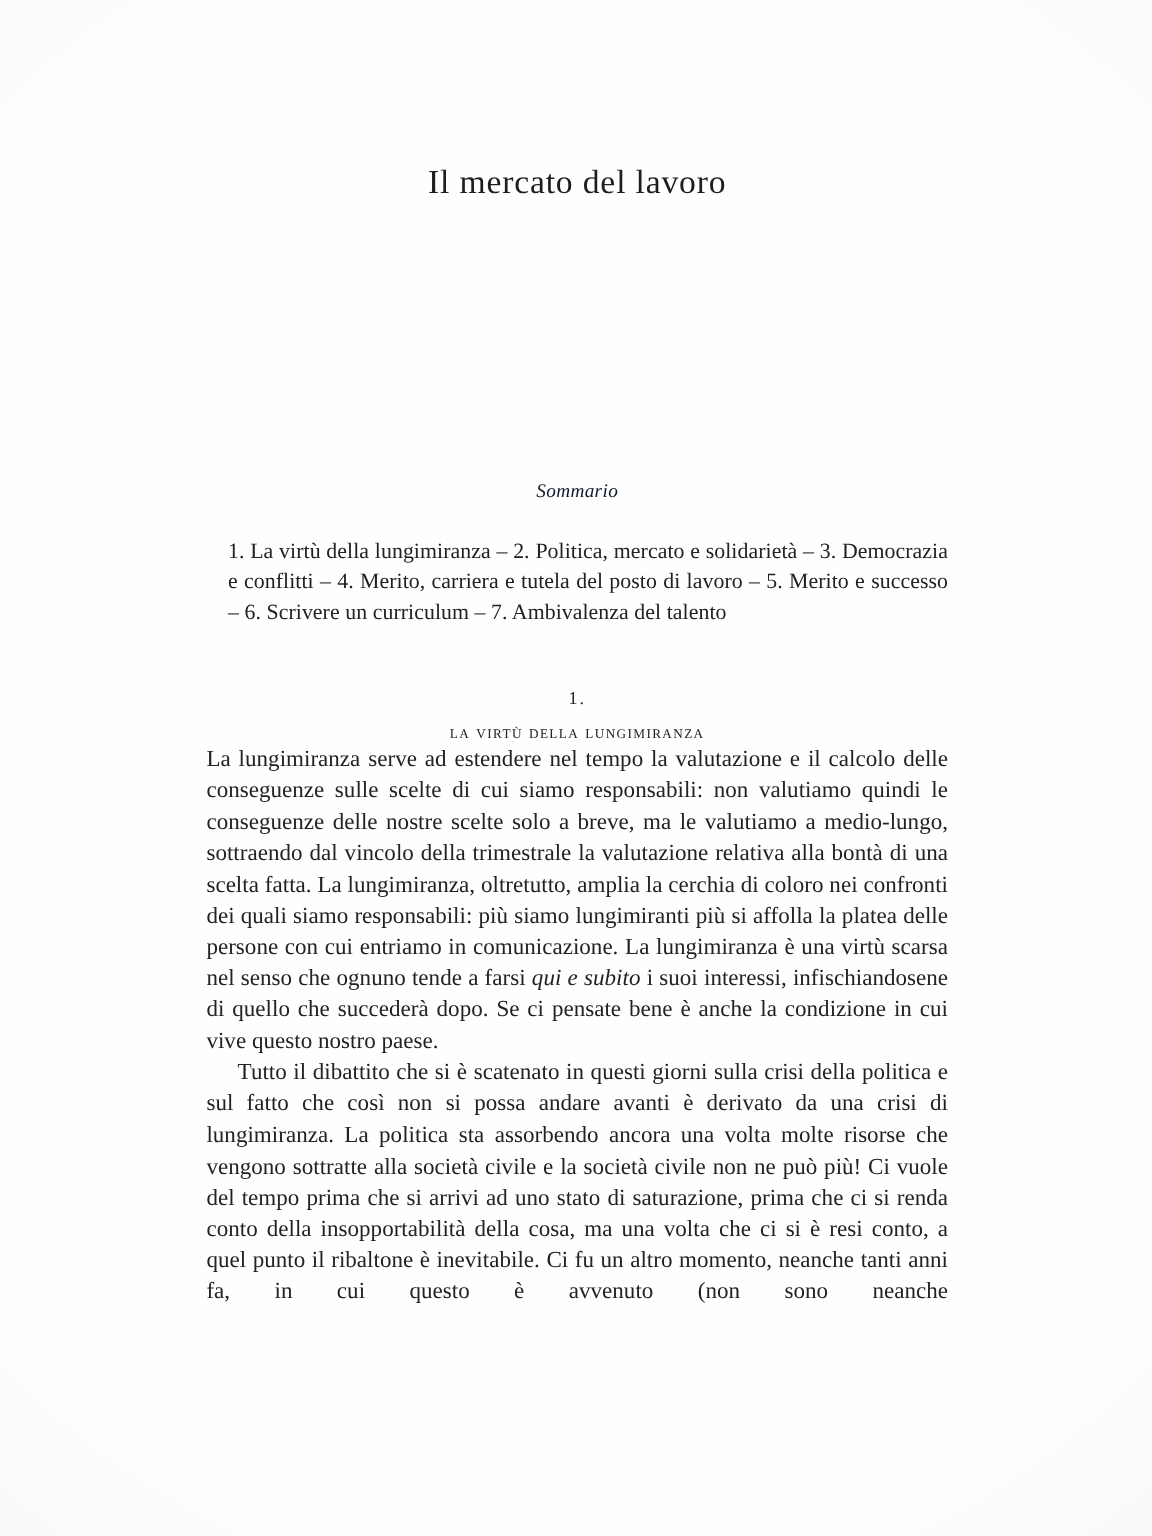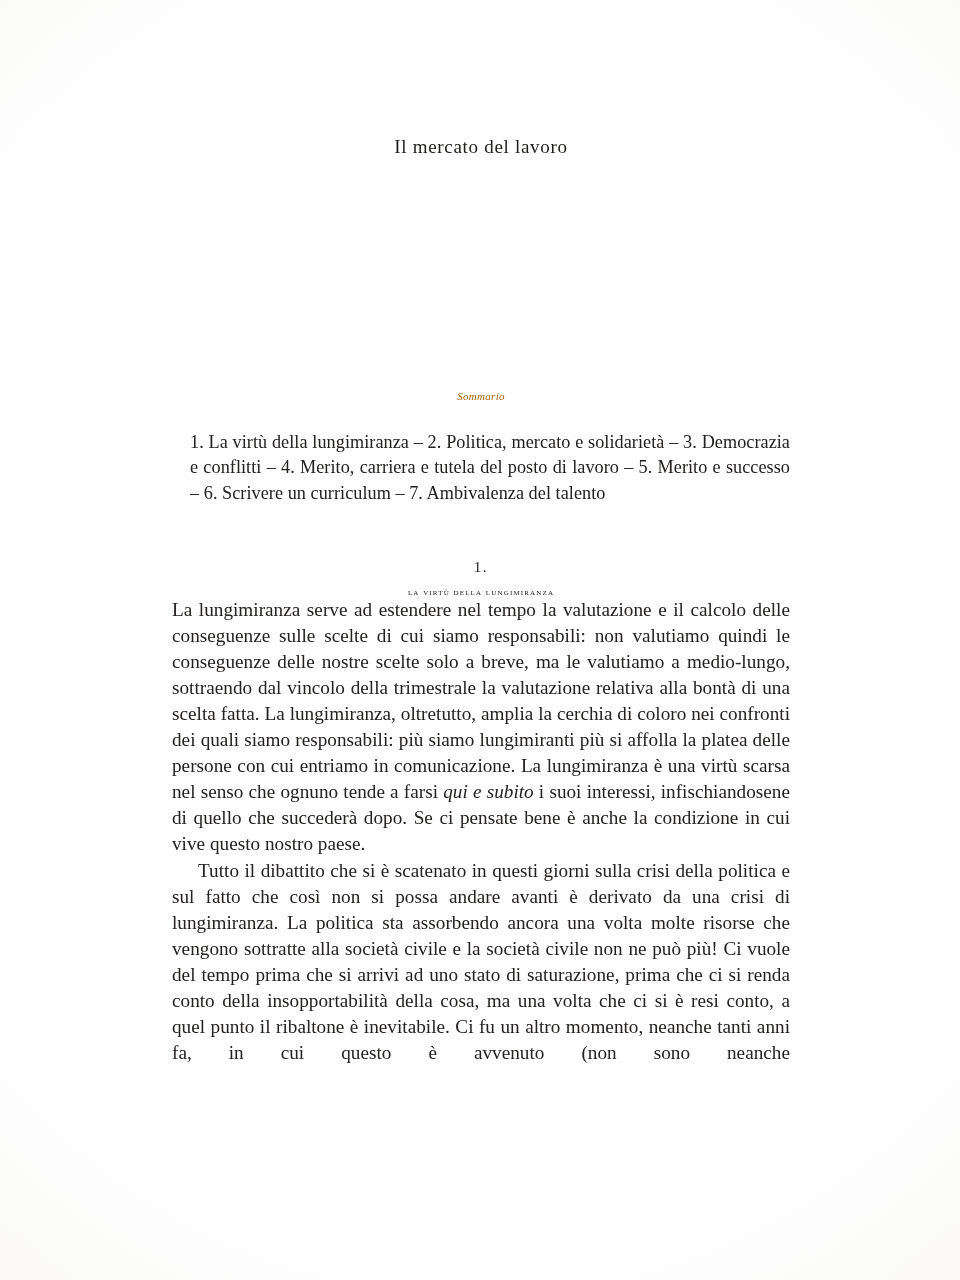--- a/index.html
+++ b/index.html
@@ -37,38 +37,38 @@
   .content {
     position: absolute;
     left: 172px;
     top: 0;
     width: 618px;
   }
 
   
   .chapter-title {
     text-align: center;
-    font-size: 19px;
+    font-size: 28px;
     line-height: 1.2;
     letter-spacing: 0.7px;
     color: #201e1c;
     margin-top: 136px;
     font-weight: 400;
   }
 
   
   .summary-block {
     margin-top: 231px;
   }
   .summary-heading {
     text-align: center;
     font-style: italic;
-    font-size: 11px;
+    font-size: 16px;
     letter-spacing: 0.3px;
-    color: #a16207;
+    color: #0f172a;
     margin-bottom: 28px;
   }
   .summary-text {
     font-size: 18.2px;
     line-height: 25.6px;
     text-align: justify;
     text-align-last: left;
     color: #232120;
     letter-spacing: 0.05px;
     margin-left: 18px;
@@ -79,21 +79,21 @@
     margin-top: 52px;
     text-align: center;
   }
   .section-number {
     font-size: 15px;
     letter-spacing: 1.6px;
     color: #242120;
     margin-bottom: 10px;
   }
   .section-title {
-    font-size: 10px;
+    font-size: 16px;
     letter-spacing: 1.15px;
     color: #232120;
     font-variant: small-caps;
     text-transform: lowercase;
   }
 
   
   .body-text {
     font-size: 19.2px;
     line-height: 26.1px;

